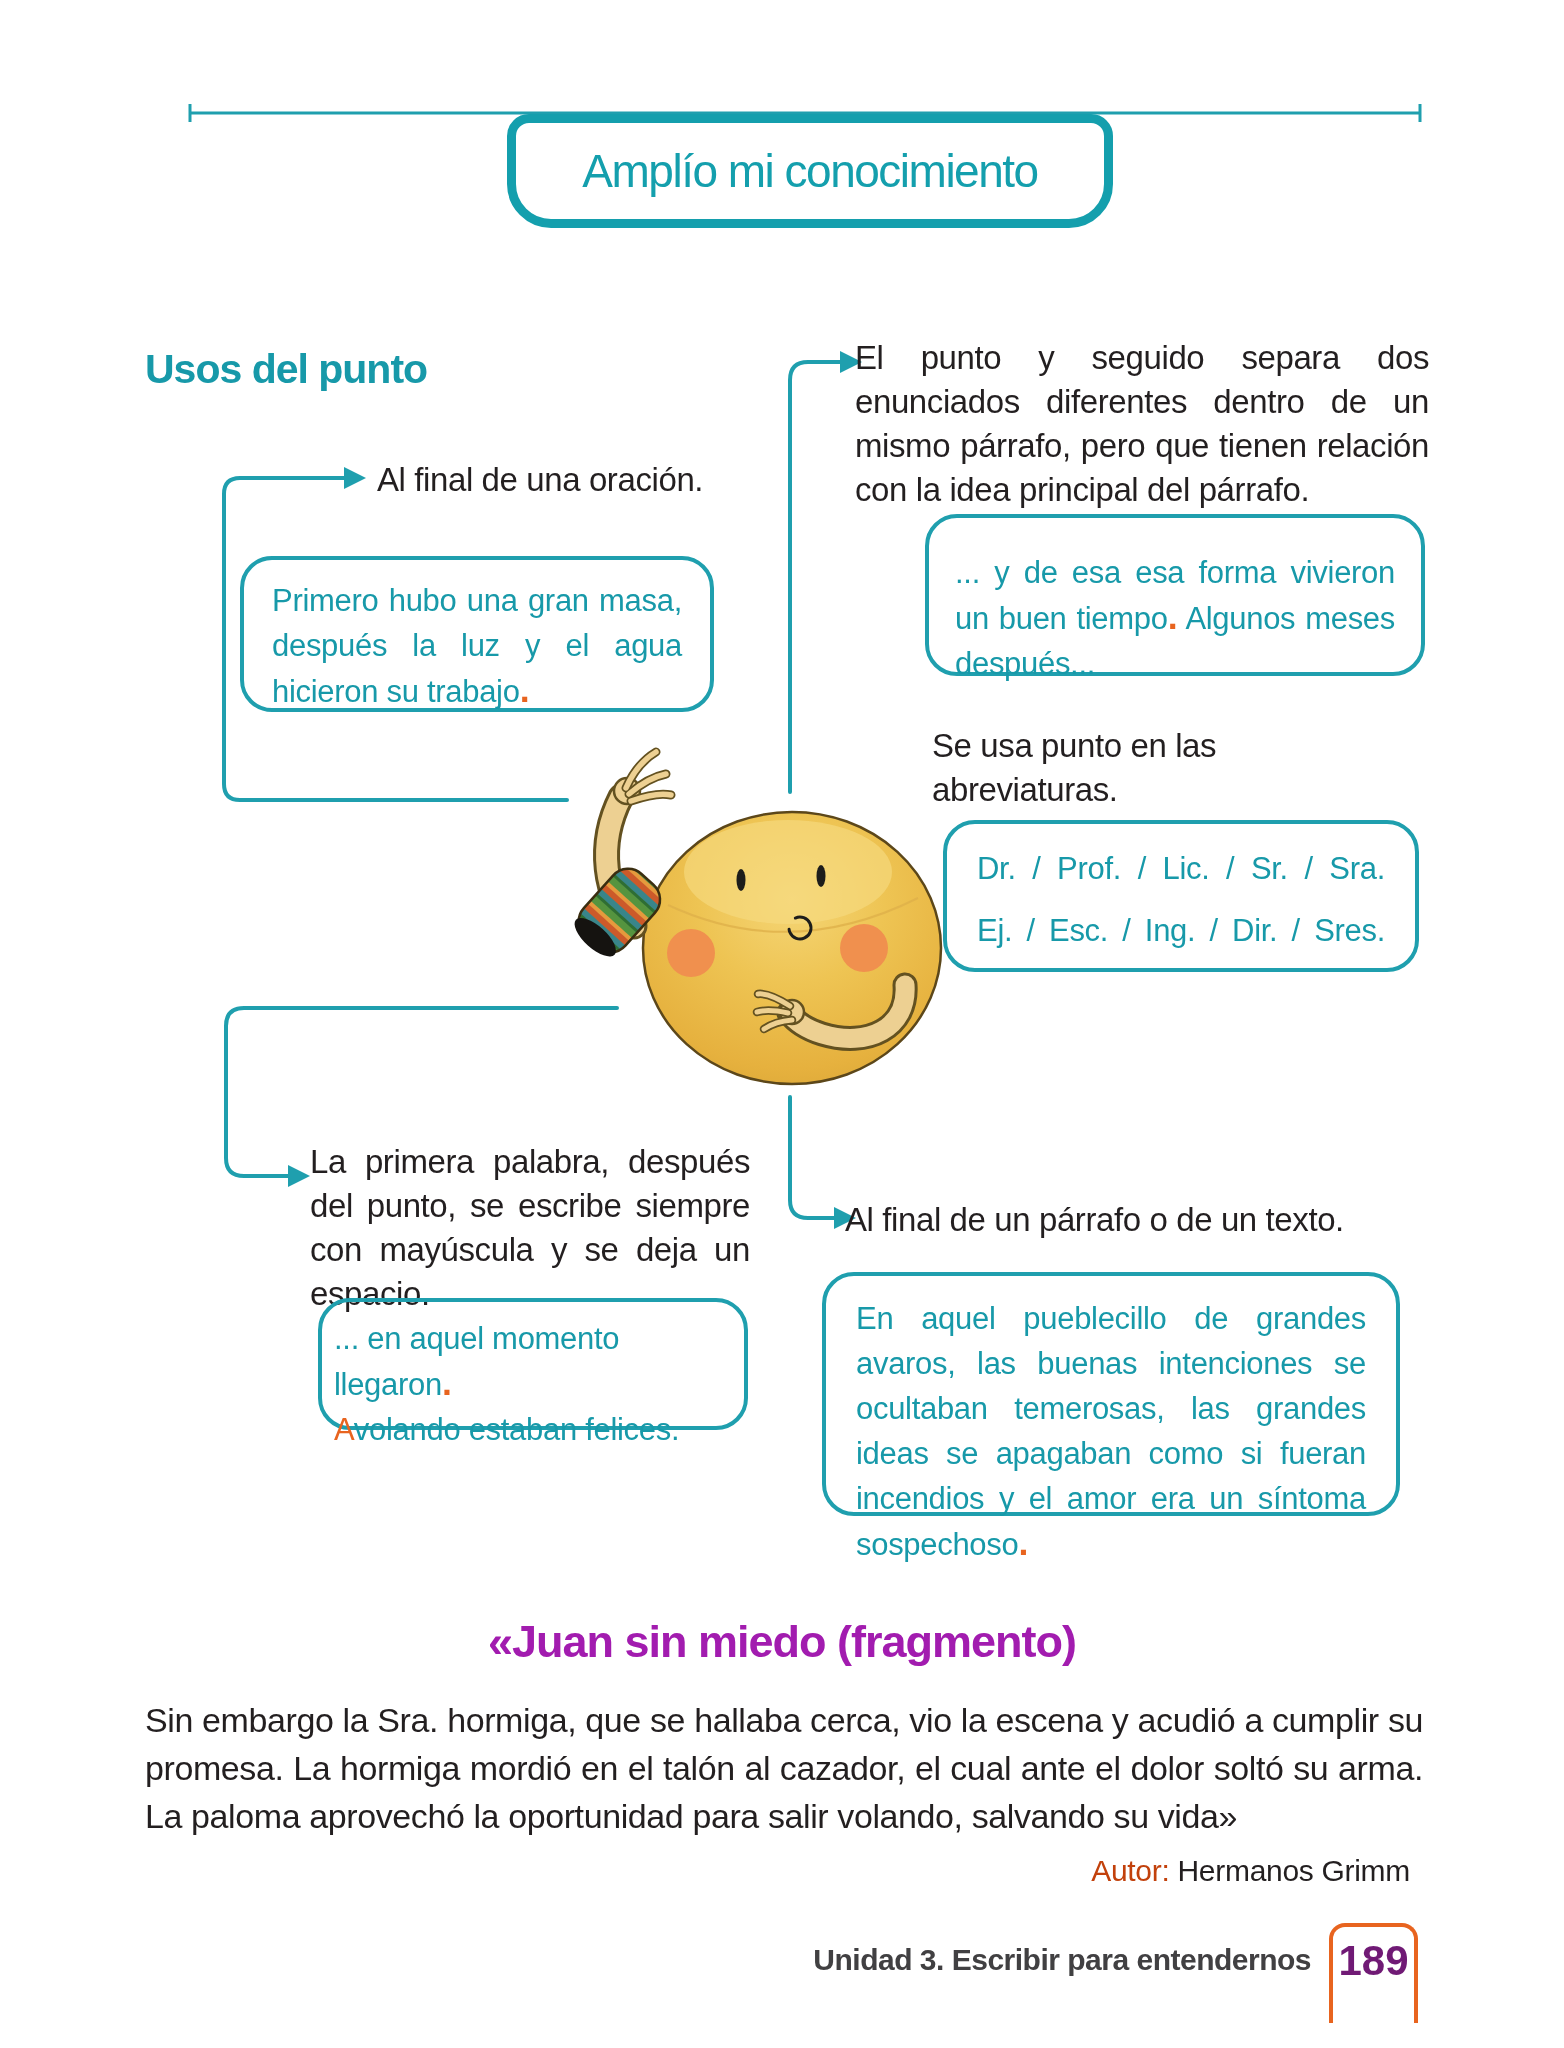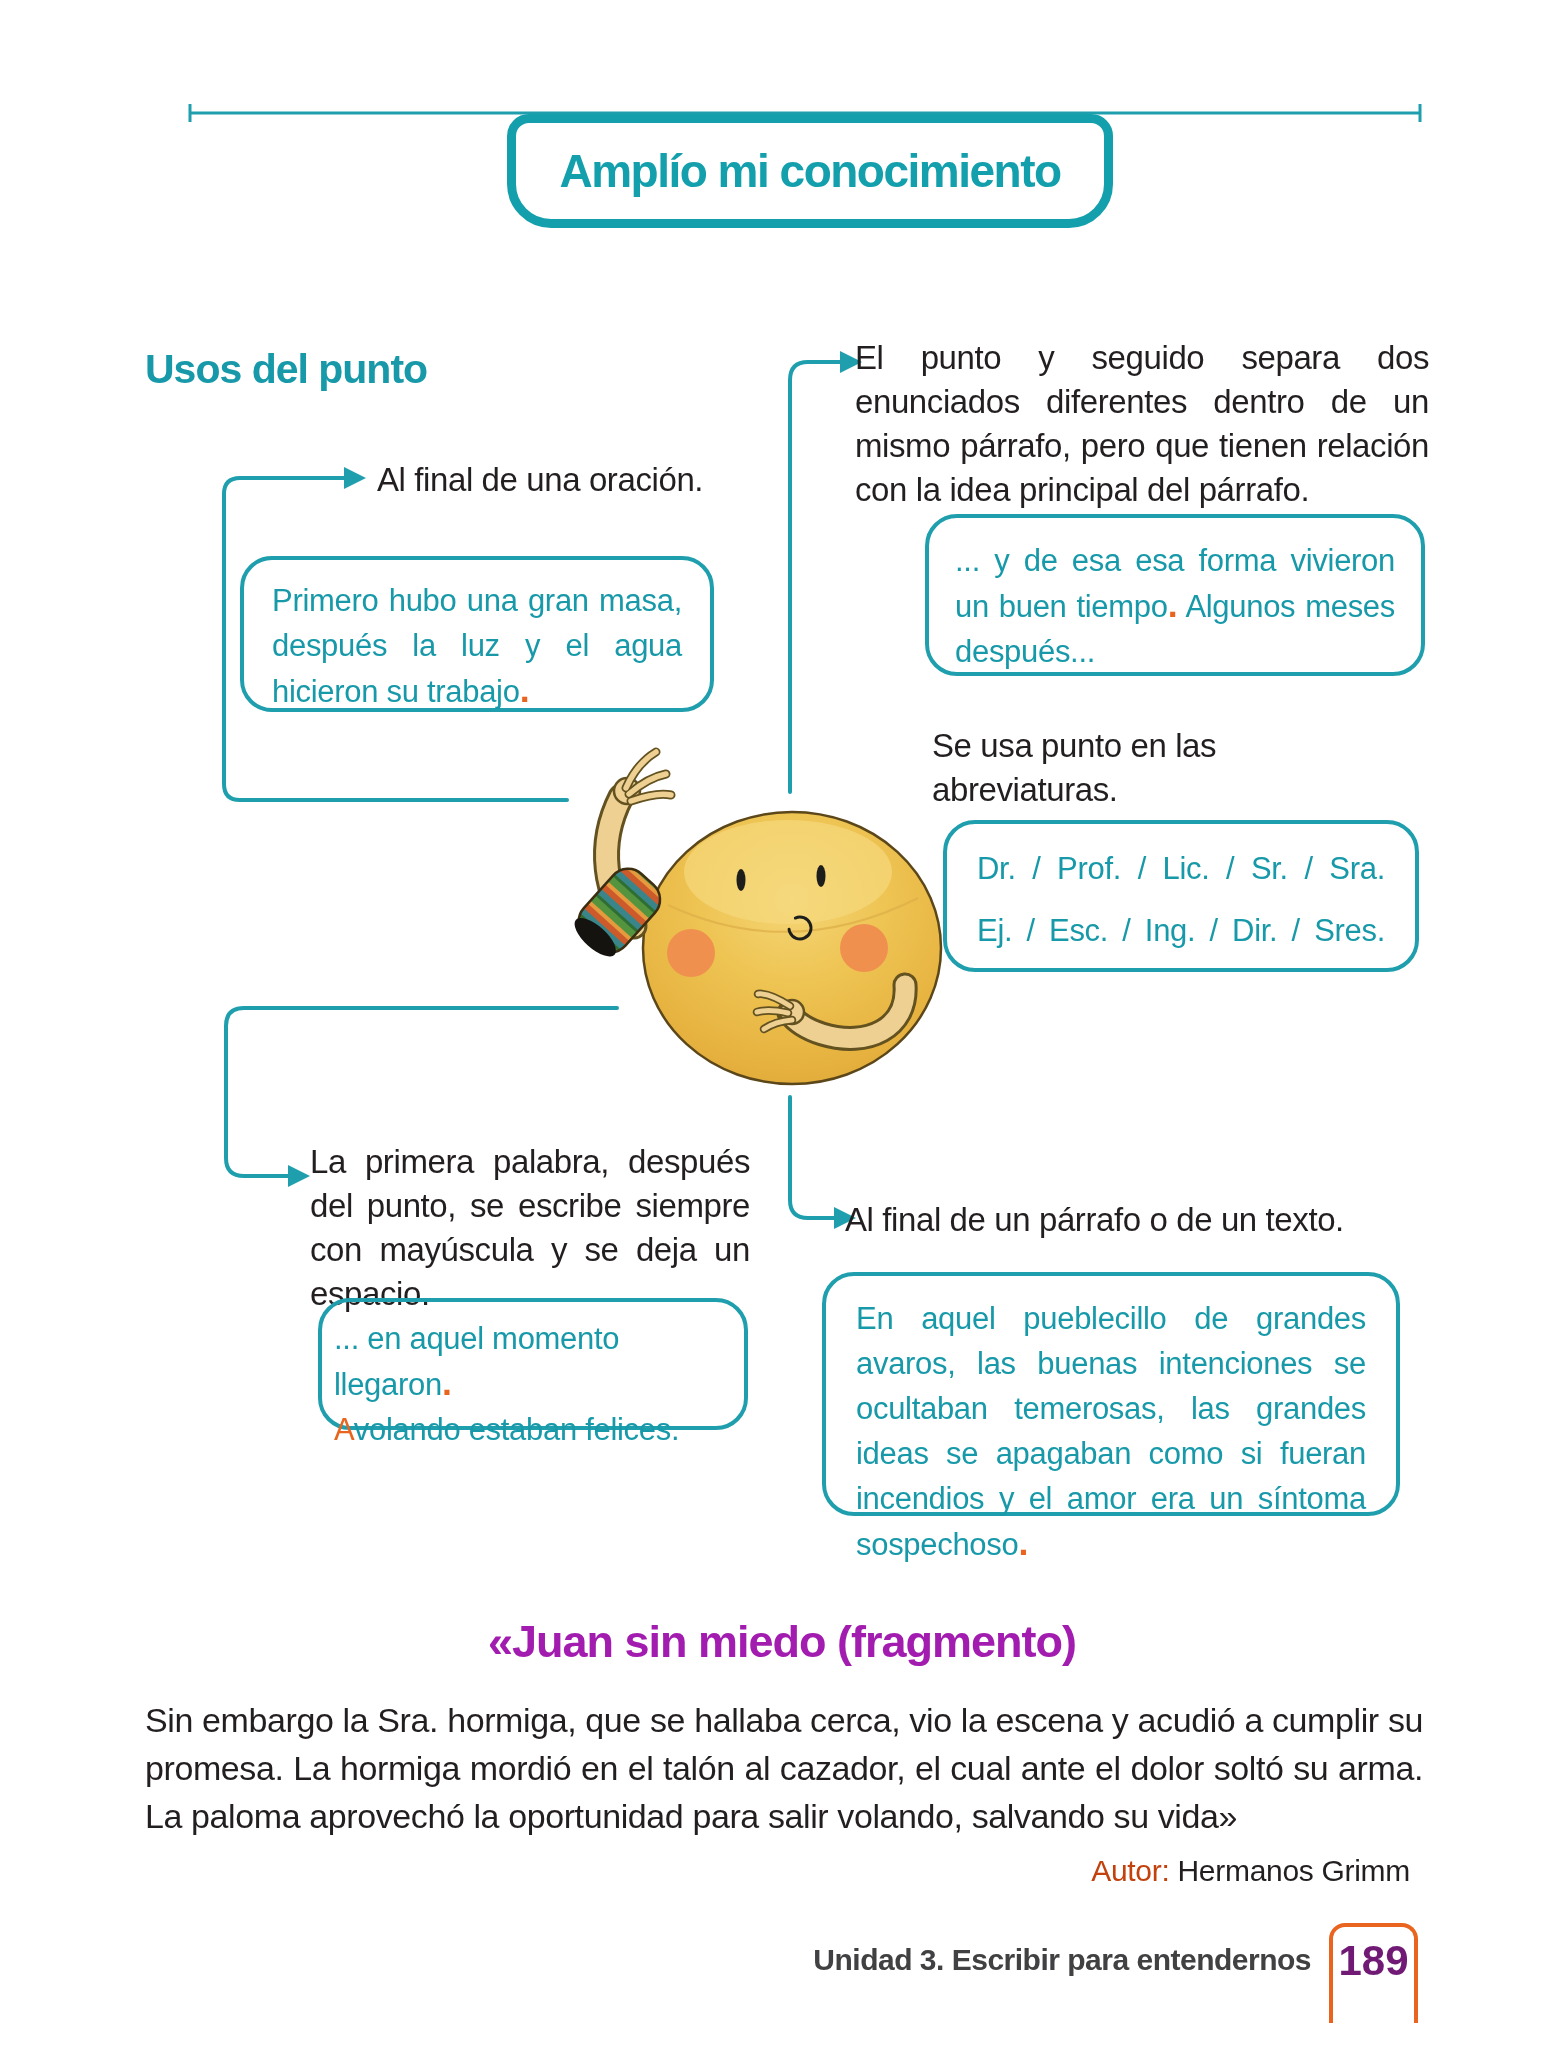--- a/index.html
+++ b/index.html
@@ -8,40 +8,40 @@
     font-family:"Liberation Sans", sans-serif; color:#231f20; overflow:hidden;
   }
   .art{position:absolute; left:0; top:0; width:1564px; height:2048px;}
 
   .title-box{
     position:absolute; left:507px; top:114px; width:588px; height:96px;
     border:9px solid #149fad; border-radius:22px 22px 44px 44px; background:#ffffff;
     display:flex; align-items:center; justify-content:center;
   }
   .title-box span{
-    color:#149fad; font-size:46px; font-weight:bold; letter-spacing:-1.5px; white-space:nowrap;
+    color:#149fad; font-size:46px; font-weight:normal; letter-spacing:-1.5px; white-space:nowrap;
   }
   .heading{
     position:absolute; left:145px; top:346px; margin:0;
     color:#1799a9; font-size:41px; font-weight:bold; letter-spacing:-1px;
   }
   .label{ position:absolute; font-size:33px; letter-spacing:-0.4px; line-height:44px; color:#231f20;}
   .just{ text-align:justify; }
   .l1{ left:377px; top:458px; width:400px; }
   .rp1{ left:855px; top:336px; width:574px; }
   .l4{ left:310px; top:1140px; width:440px; }
   .l5{ left:845px; top:1198px; width:560px; }
   .abbr-label{ left:932px; top:724px; width:460px; }
 
   .tealbox{
     position:absolute; border:4px solid #1f9fae; border-radius:32px; background:#ffffff00;
     color:#1799a9; font-size:31px; letter-spacing:-0.3px; line-height:45px;
   }
   .b1{ left:240px; top:556px; width:474px; height:156px; padding:18px 28px; box-sizing:border-box;}
-  .b2{ left:925px; top:514px; width:500px; height:162px; padding:20px 26px; box-sizing:border-box;}
+  .b2{ left:925px; top:514px; width:500px; height:162px; padding:32px 26px; box-sizing:border-box;}
   .babbr{ left:943px; top:820px; width:476px; height:152px; padding:14px 30px; box-sizing:border-box;}
   .babbr .abbr-line{ line-height:62px; text-align:justify; text-align-last:justify; }
   .b3{ left:318px; top:1298px; width:430px; height:132px; padding:14px 12px; box-sizing:border-box;}
   .b4{ left:822px; top:1272px; width:578px; height:244px; padding:20px 30px; box-sizing:border-box;}
 
   .dot{ color:#e8641f; font-weight:bold; font-size:1.15em; }
   .cap{ color:#e8641f; }
 
   .reading-title{
     position:absolute; left:140px; top:1616px; width:1284px; text-align:center;

